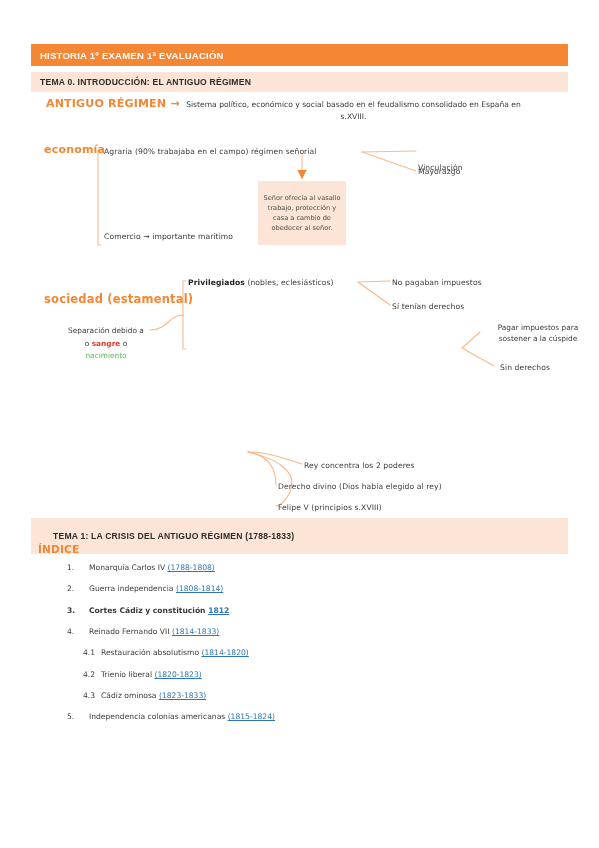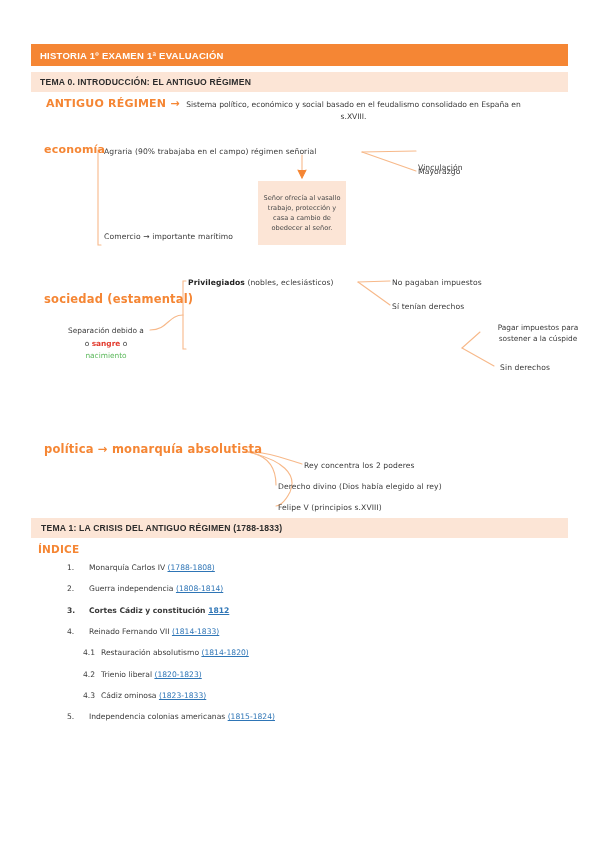--- a/index.html
+++ b/index.html
@@ -17,24 +17,24 @@
     font-size:9.5px;font-weight:bold;letter-spacing:.25px;
     display:flex;align-items:center;padding-left:9px;box-sizing:border-box;
   }
   .banner-sub{
     position:absolute;left:31px;top:72px;width:537px;height:20px;
     background:#FCE5D6;color:#2b2b2b;
     font-size:8.6px;font-weight:bold;letter-spacing:.2px;
     display:flex;align-items:center;padding-left:9px;box-sizing:border-box;
   }
   .banner-tema1{
-    position:absolute;left:31px;top:518px;width:537px;height:20px;
+    position:absolute;left:31px;top:518px;width:537px;height:36px;
     background:#FCE5D6;color:#2b2b2b;
     font-size:8.6px;font-weight:bold;letter-spacing:.2px;
-    display:flex;align-items:center;padding-left:10px;box-sizing:border-box;
+    display:flex;align-items:center;padding-left:22px;box-sizing:border-box;
   }
 
   
   .hand{
     font-family:"DejaVu Sans", sans-serif;
     color:#F58634;font-weight:bold;
   }
   .hw-title{
     position:absolute;font-size:11px;letter-spacing:.2px;white-space:nowrap;
   }
@@ -166,21 +166,20 @@
   </div>
   <div class="body-text" id="priv">
     <span class="body-bold">Privilegiados</span>
     <span>(nobles, eclesiásticos)</span>
   </div>
   <div class="body-text" id="priv-a">No pagaban impuestos</div>
   <div class="body-text" id="priv-b">Sí tenían derechos</div>
   <div id="nopriv-a">Pagar impuestos para sostener a la cúspide</div>
   <div class="body-text" id="nopriv-b">Sin derechos</div>
 
-  <div class="hand hw-title" id="pol-label">política → monarquía absolutista</div>
   <div class="body-text" id="pol-a">Rey concentra los 2 poderes</div>
   <div class="body-text" id="pol-b">Derecho divino (Dios había elegido al rey)</div>
   <div class="body-text" id="pol-c">Felipe V (principios s.XVIII)</div>
 
   <div class="banner-tema1">TEMA 1: LA CRISIS DEL ANTIGUO RÉGIMEN (1788-1833)</div>
   <div class="hand hw-title" id="indice-label">ÍNDICE</div>
   <div id="indice-list">
       <div class="idx" style="top: 563px; left: 67px;"><span class="num">1.</span><span>Monarquía Carlos IV </span><span class="date">(1788-1808)</span></div>
       <div class="idx" style="top: 584px; left: 67px;"><span class="num">2.</span><span>Guerra independencia </span><span class="date">(1808-1814)</span></div>
       <div class="idx" style="top: 606px; left: 67px; font-weight: bold;"><span class="num">3.</span><span>Cortes Cádiz y constitución </span><span class="date">1812</span></div>

